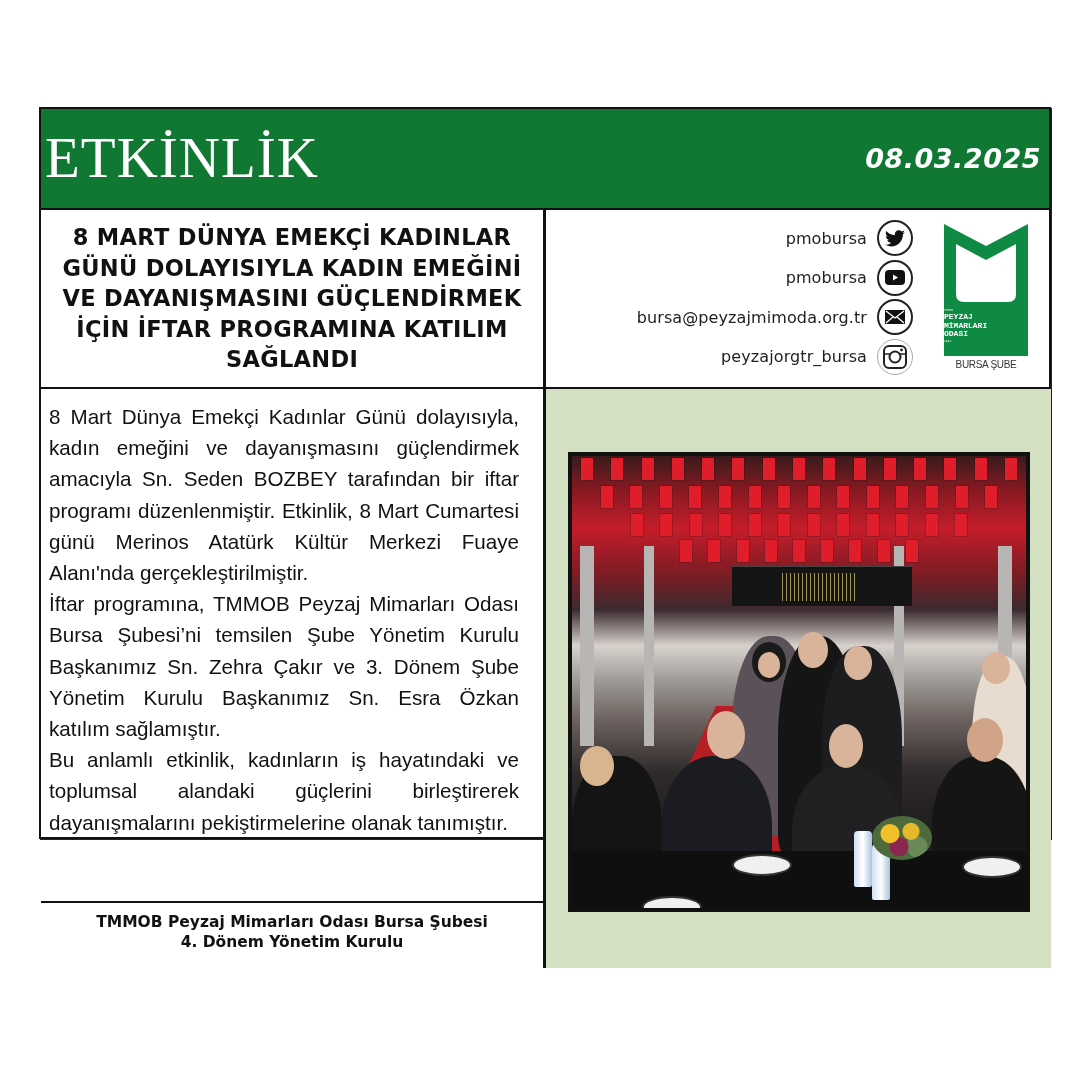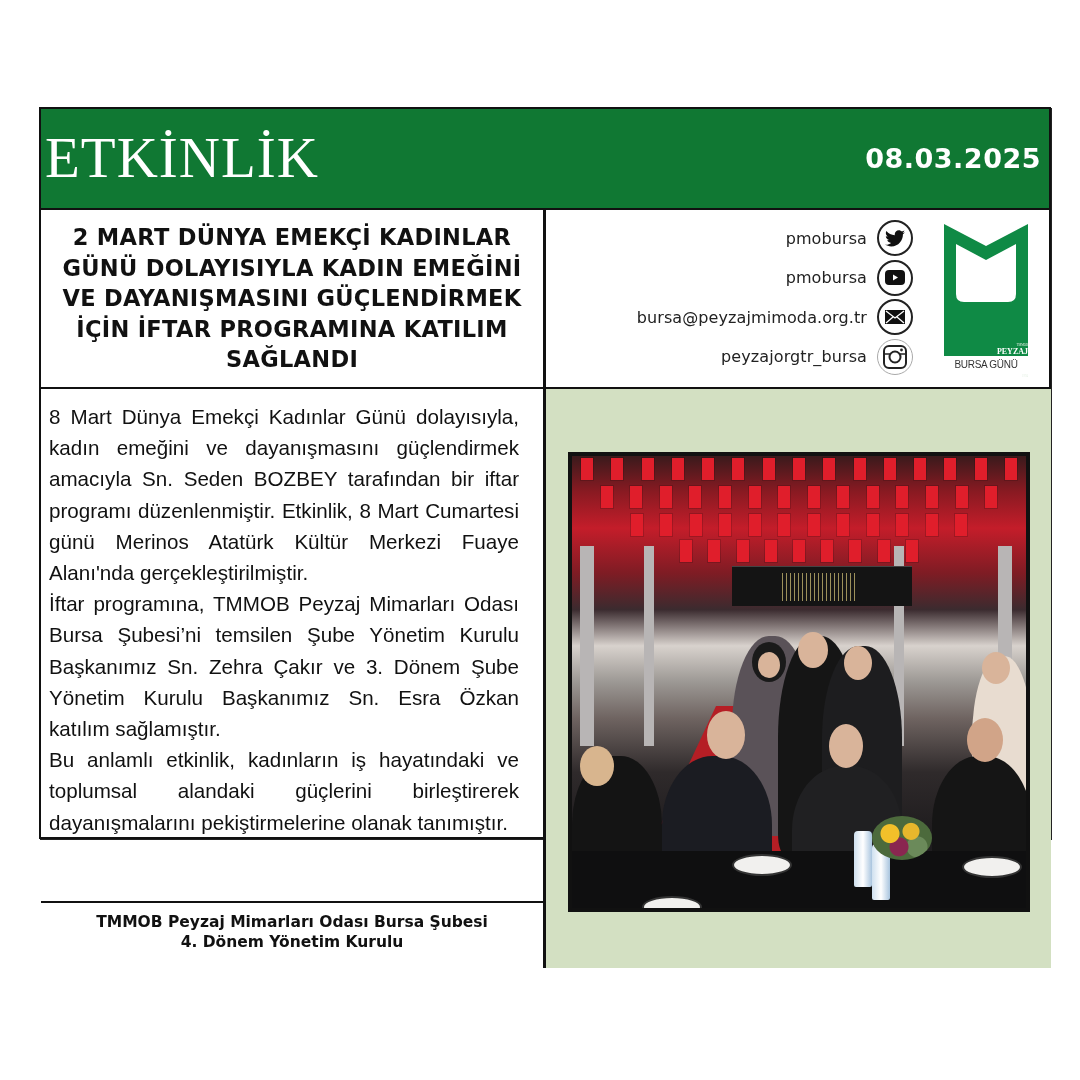--- a/index.html
+++ b/index.html
@@ -16,21 +16,21 @@
       background: #107833; border-bottom: 2px solid #111;
     }
     .header-title {
       position: absolute; left: 4px; top: 14px;
       font-family: "Liberation Serif", "DejaVu Serif", serif;
       font-size: 57px; color: #fff; letter-spacing: 1px; line-height: 70px;
     }
     .header-date {
       position: absolute; right: 8px; top: 34px;
       font-family: "DejaVu Sans", sans-serif; font-weight: bold;
-      font-size: 27px; color: #fff; letter-spacing: 0.5px;
+      font-size: 27px; color: #fff; letter-spacing: 0.5px; font-style: italic;
     }
 
     .col-divider {
       position: absolute; left: 502px; top: 101px; width: 3px; height: 758px; background: #111;
     }
 
     .headline-cell {
       position: absolute; left: 0; top: 101px; width: 502px; height: 179px;
       border-bottom: 2px solid #111;
       display: flex; align-items: center; justify-content: center;
@@ -63,23 +63,23 @@
     }
     .icon-circle.thin { border-width: 1px; border-color: #aaa; }
 
     .logo {
       position: absolute; left: 398px; top: 14px; width: 84px; height: 152px;
     }
     .logo-shield {
       position: absolute; left: 0; top: 0; width: 84px; height: 132px;
     }
     .logo-text {
-      position: absolute; left: 0; top: 84px; width: 84px; text-align: right;
-      color: #fff; font-family: Liberation Serif, serif; font-weight: bold;
-      font-size: 8px; line-height: 8.5px; margin-top: 35px;
+      position: absolute; left: 0; top: 84px; width: 84px; text-align: left;
+      color: #fff; font-family: Liberation Mono, monospace; font-weight: bold;
+      font-size: 8px; line-height: 8.5px;
     }
     .logo-small { font-size: 3px; line-height: 5px; color: #e4f0e4; font-weight: normal; }
     .logo-caption {
       position: absolute; left: 0; top: 135px; width: 84px; text-align: center;
       font-family: "Liberation Sans", sans-serif; font-size: 10px; color: #333; letter-spacing: -0.3px;
     }
 
     .body-cell {
       position: absolute; left: 0; top: 280px; width: 502px; height: 514px;
       border-bottom: 2px solid #111;
@@ -148,21 +148,21 @@
 <div class="frame">
 
   <div class="header">
     <div class="header-title">ETKİNLİK</div>
     <div class="header-date">08.03.2025</div>
   </div>
 
   <div class="col-divider"></div>
 
   <div class="headline-cell">
-    <div class="headline">2 MART DÜNYA EMEKÇİ KADINLAR GÜNÜ DOLAYISIYLA KADIN EMEĞİNİ VE DAYANIŞMASINI GÜÇLENDİRMEK İÇİN İFTAR PROGRAMINA KATILIM SAĞLANDI</div>
+    <div class="headline">8 MART DÜNYA EMEKÇİ KADINLAR GÜNÜ DOLAYISIYLA KADIN EMEĞİNİ VE DAYANIŞMASINI GÜÇLENDİRMEK İÇİN İFTAR PROGRAMINA KATILIM SAĞLANDI</div>
   </div>
 
   <div class="contact-cell">
     <div class="contact-list">
       <div class="contact-row">
         <span class="contact-text">pmobursa</span>
         <span class="icon-circle">
           <svg width="20" height="17" viewBox="0 0 24 20">
               <path fill="#111" d="M24 2.4c-.9.4-1.8.6-2.8.8 1-.6 1.8-1.6 2.2-2.7-1 .6-2 1-3.1 1.2C19.3.7 18 0 16.6 0c-2.7 0-4.9 2.2-4.9 4.9 0 .4 0 .8.1 1.1C7.7 5.8 4.1 3.9 1.7.9c-.4.7-.7 1.6-.7 2.5 0 1.7.9 3.2 2.2 4.1-.8 0-1.6-.2-2.2-.6v.1c0 2.4 1.7 4.4 3.9 4.8-.4.1-.8.2-1.3.2-.3 0-.6 0-.9-.1.6 2 2.4 3.4 4.6 3.4-1.7 1.3-3.8 2.1-6.1 2.1-.4 0-.8 0-1.2-.1 2.2 1.4 4.8 2.2 7.5 2.2 9.1 0 14-7.5 14-14v-.6c1-.7 1.8-1.6 2.5-2.5z"></path>
             </svg>
@@ -204,21 +204,21 @@
         <path d="M0 0 L42 22 L84 0 L84 132 L0 132 Z" fill="#0f8a45"></path>
         <path d="M12 20 L42 36 L72 20 L72 70 Q72 78 64 78 L20 78 Q12 78 12 70 Z" fill="#fff"></path>
       </svg>
       <div class="logo-text">
         <div class="logo-small">TMMOB</div>
         <div>PEYZAJ</div>
         <div>MİMARLARI</div>
         <div>ODASI</div>
         <div class="logo-small">1994</div>
       </div>
-      <div class="logo-caption">BURSA GÜNÜ</div>
+      <div class="logo-caption">BURSA ŞUBE</div>
     </div>
   </div>
 
   <div class="body-cell">
     <div class="body-text">
       <p>8 Mart Dünya Emekçi Kadınlar Günü dolayısıyla, kadın emeğini ve dayanışmasını güçlendirmek amacıyla Sn. Seden BOZBEY tarafından bir iftar programı düzenlenmiştir. Etkinlik, 8 Mart Cumartesi günü Merinos Atatürk Kültür Merkezi Fuaye Alanı'nda gerçekleştirilmiştir.</p>
       <p>İftar programına, TMMOB Peyzaj Mimarları Odası Bursa Şubesi’ni temsilen Şube Yönetim Kurulu Başkanımız Sn. Zehra Çakır ve 3. Dönem Şube Yönetim Kurulu Başkanımız Sn. Esra Özkan katılım sağlamıştır.</p>
       <p>Bu anlamlı etkinlik, kadınların iş hayatındaki ve toplumsal alandaki güçlerini birleştirerek dayanışmalarını pekiştirmelerine olanak tanımıştır.</p>
     </div>
   </div>

